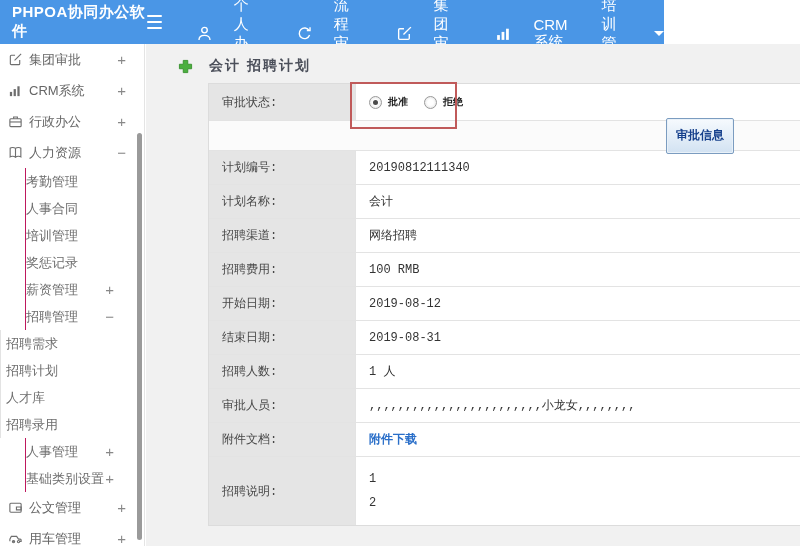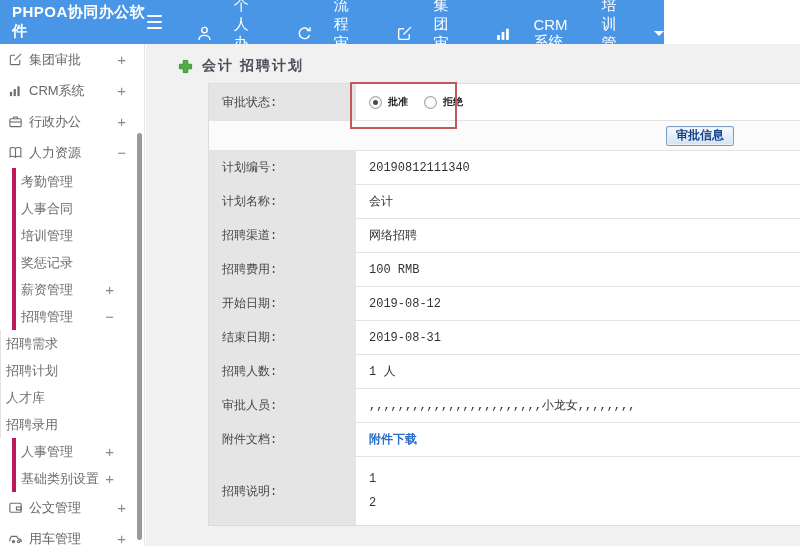--- a/index.html
+++ b/index.html
@@ -19,33 +19,33 @@
   .nav-item svg { display:block; }
   .caret { width:0; height:0; border-left:5px solid transparent; border-right:5px solid transparent;
            border-top:5px solid #fff; margin-left:2px; }
 
   
   .sidebar { position:absolute; top:44px; left:0; width:145px; bottom:0; background:#fff;
              border-right:1px solid #e4e4e4; overflow:hidden; }
   .side-item { position:relative; display:flex; align-items:center; color:#666;
                font-size:13px; cursor:pointer; }
   .side-item.l1 { height:31px; padding-left:8px; }
-  .side-item.l2 { height:27px; margin-left:12px; border-left:4px solid #be185d; padding-left:5px; color:#6d6d6d; }
+  .side-item.l2 { height:27px; margin-left:25px; border-left:1px solid #be185d; color:#6d6d6d; }
   .side-item.l3 { height:27px; border-left:1px solid #e3e3e3; padding-left:5px; color:#6d6d6d; }
   .sicon { width:15px; height:15px; margin-right:6px; color:#6e6e6e; flex:0 0 15px; }
   .sicon svg { display:block; }
   .stoggle { position:absolute; font-size:15px; color:#888; font-weight:400; }
   .l1 .stoggle { right:18px; }
   .l2 .stoggle { right:30px; }
   .side-scroll { position:absolute; top:89px; left:137px; width:5px; height:407px;
                  background:#9a9a9a; border-radius:3px; }
 
   
   .main { position:absolute; top:44px; left:146px; right:0; bottom:0; background:#f1f1f1; }
-  .title-row { display:flex; align-items:center; gap:9px; padding:13px 0 8px 32px; }
+  .title-row { display:flex; align-items:center; gap:16px; padding:13px 0 8px 32px; }
   .title-row .plus { width:15px; height:15px; }
   .page-title { font-size:14px; font-weight:bold; color:#4b4f5a; letter-spacing:2px; }
 
   .detail-table { margin-left:62px; background:#fff; border:1px solid #dcdcdc; border-right:none;
                   font-family:"Liberation Mono","DejaVu Sans Mono",monospace; }
   .trow { display:flex; border-bottom:1px solid #e3e3e3; }
   .trow:last-child { border-bottom:none; }
   .cell { display:flex; align-items:center; }
   .cell.lbl { width:147px; flex:0 0 147px; border-right:1px solid #e3e3e3; padding-left:13px;
               font-size:12px; color:#474747; background:#e5e5e5; }
@@ -58,21 +58,21 @@
   .r-desc .cell.val { flex-direction:column; align-items:flex-start; justify-content:center; gap:10px; }
 
   .radio-group { display:flex; align-items:center; gap:16px; }
   .radio-opt { display:flex; align-items:center; gap:6px; cursor:pointer; }
   .radio { width:13px; height:13px; border-radius:50%; border:1px solid #9a9a9a;
            background:radial-gradient(#ffffff 35%, #dddddd); position:relative; flex:0 0 13px; }
   .radio.sel::after { content:""; position:absolute; left:3px; top:3px; width:5px; height:5px;
                       border-radius:50%; background:#4a4a4a; }
   .radio-label { font-size:10px; font-weight:bold; color:#222; }
 
-  .info-btn { font-size:12px; font-weight:bold; color:#16408c; height:20px; padding:0 9px;
+  .info-btn { font-size:12px; font-weight:bold; color:#16408c; height:36px; padding:0 9px;
               background:linear-gradient(#f6fafe,#d2e2f2); border:1px solid #7b9cc0;
               border-radius:2px; cursor:pointer;
               font-family:"Liberation Sans","DejaVu Sans",sans-serif; box-shadow:0 0 0 1px #e9f1f8 inset; }
 
   .dl-link { color:#2a6fc9; font-weight:bold; font-size:12px; text-decoration:none; cursor:pointer; }
 
   .annotation-box { position:absolute; left:350px; top:82px; width:107px; height:47px;
                     border:2px solid #c05a5a; pointer-events:none; z-index:50; }
 </style>
 </head>

